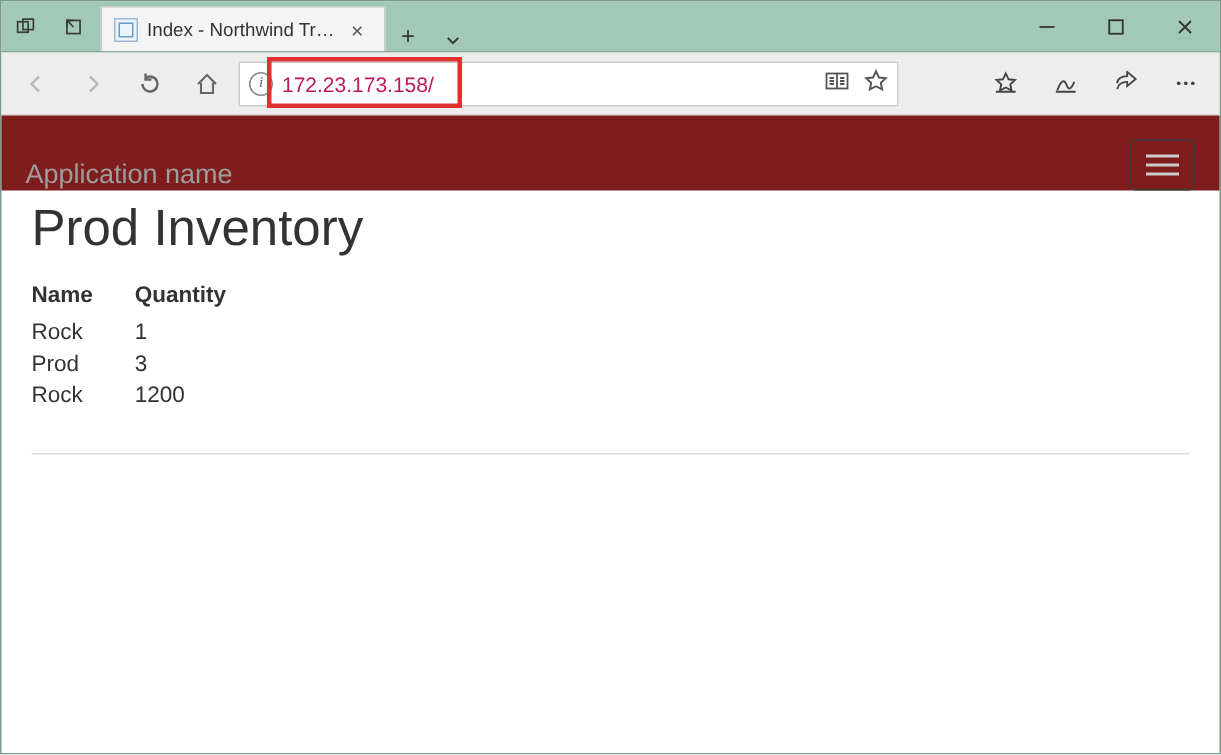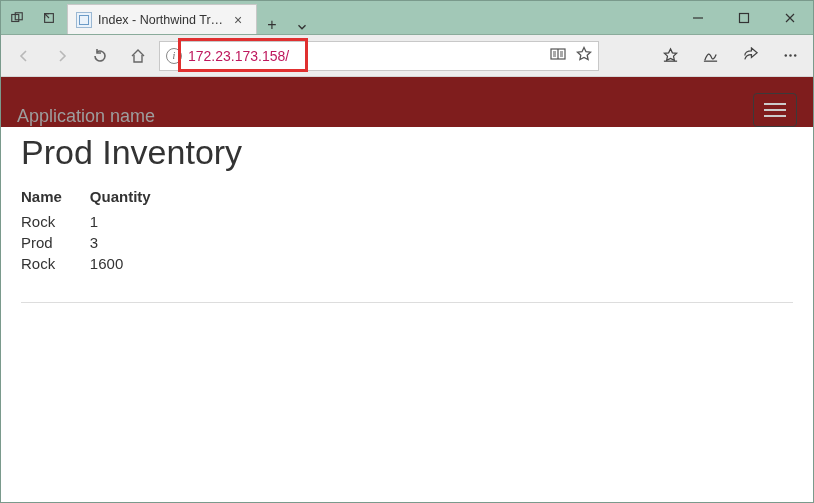--- a/index.html
+++ b/index.html
@@ -288,20 +288,20 @@
         <tr>
           <td>Rock</td>
           <td>1</td>
         </tr>
         <tr>
           <td>Prod</td>
           <td>3</td>
         </tr>
         <tr>
           <td>Rock</td>
-          <td>1600</td>
+          <td>1200</td>
         </tr>
       </tbody>
     </table>
     <hr class="sep">
   </div>
 
 </div>
 
 </body></html>

